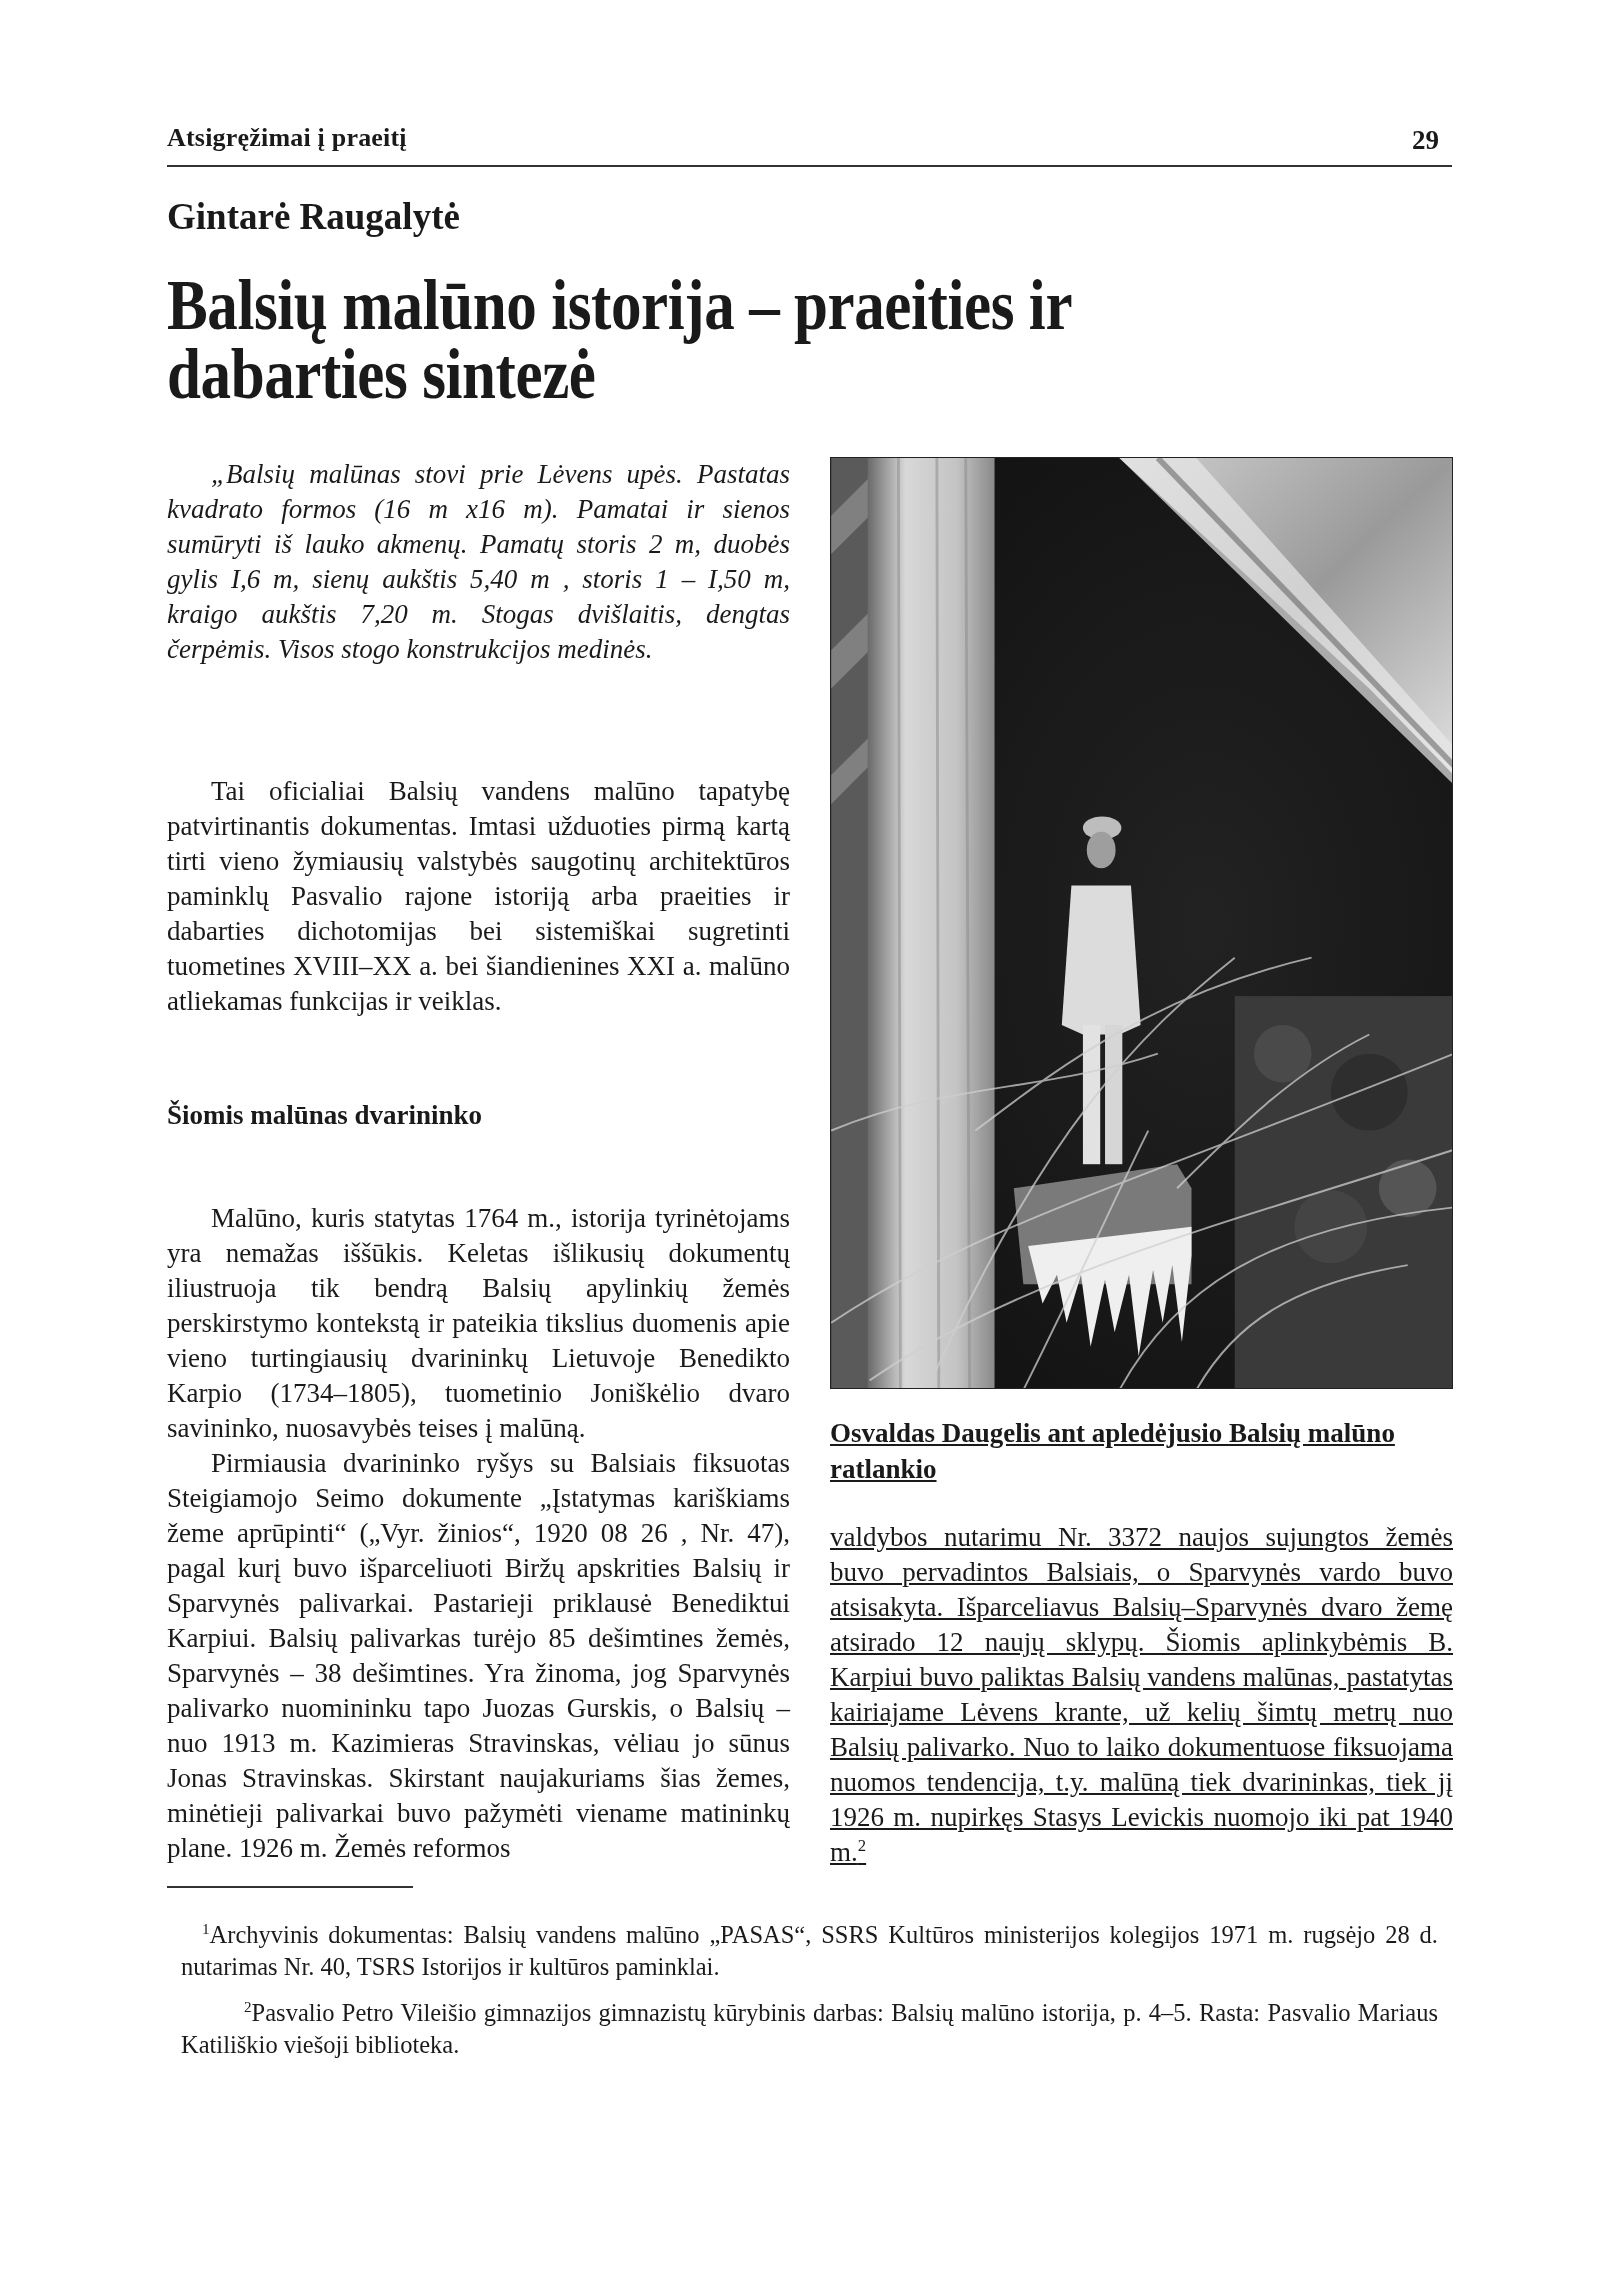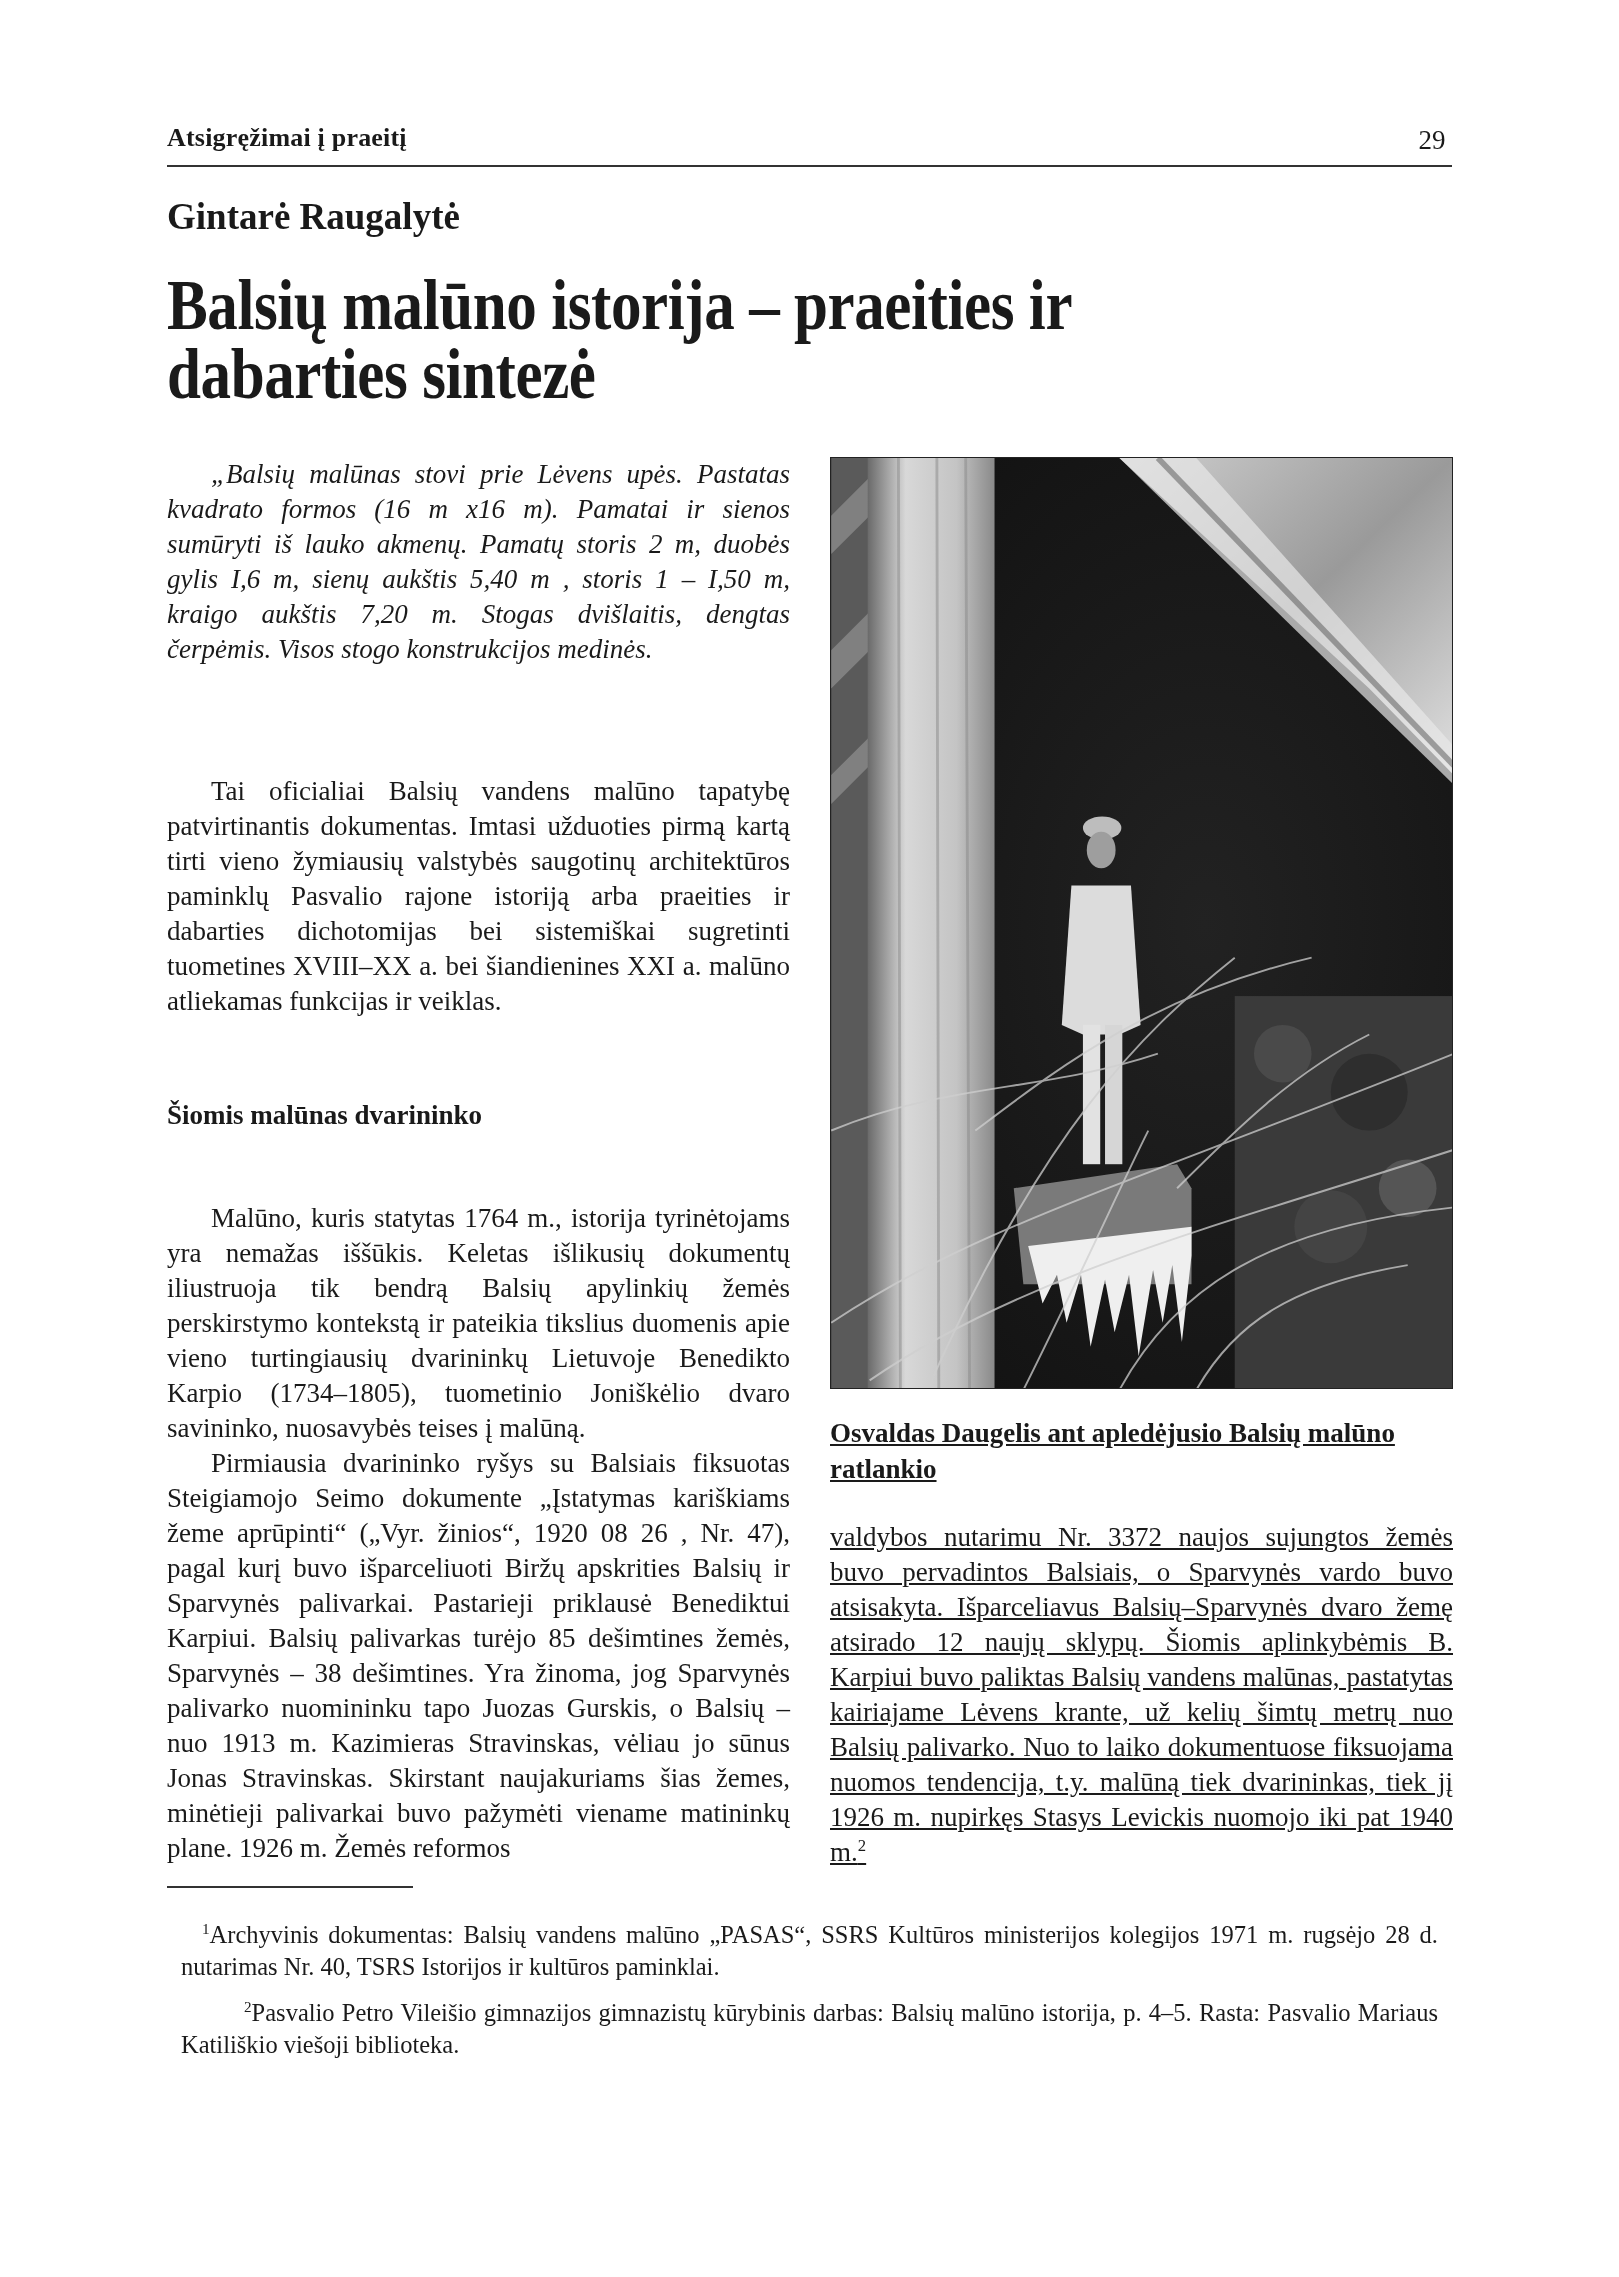--- a/index.html
+++ b/index.html
@@ -1,20 +1,20 @@
 <!DOCTYPE html>
 <html><head>
 <meta charset="utf-8">
 <style>
   html, body { margin: 0; padding: 0; background: #ffffff; }
   body { width: 1620px; height: 2278px; position: relative; overflow: hidden; color: #1a1a1a;
          font-family: "Liberation Serif", "DejaVu Serif", serif; }
   .abs { position: absolute; }
   .running-head { left: 167px; top: 123px; font-size: 26px; font-weight: bold; letter-spacing: 0.2px; }
-  .page-number { left: 1412px; top: 125px; width: 40px; text-align: center; font-size: 27px; font-weight: normal; }
+  .page-number { left: 1412px; top: 125px; width: 40px; text-align: left; font-size: 27px; font-weight: bold; }
   .head-rule { left: 167px; top: 165px; width: 1285px; height: 1.9px; background: #333; }
   .author { left: 167px; top: 195px; font-size: 37px; font-weight: bold; text-align: center; }
   .title { left: 167px; top: 271px; width: 1249px; font-size: 71px; font-weight: bold; line-height: 69px;
            transform-origin: left top; transform: scaleX(0.86); letter-spacing: -0.5px; }
   .col { width: 623px; font-size: 27px; line-height: 35px; text-align: justify; }
   .col-left { left: 167px; }
   .col-right { left: 830px; }
   .col p { margin: 0; text-indent: 44px; hyphens: manual; }
   .col p.noindent { text-indent: 0; }
   .quote p { font-style: italic; }

